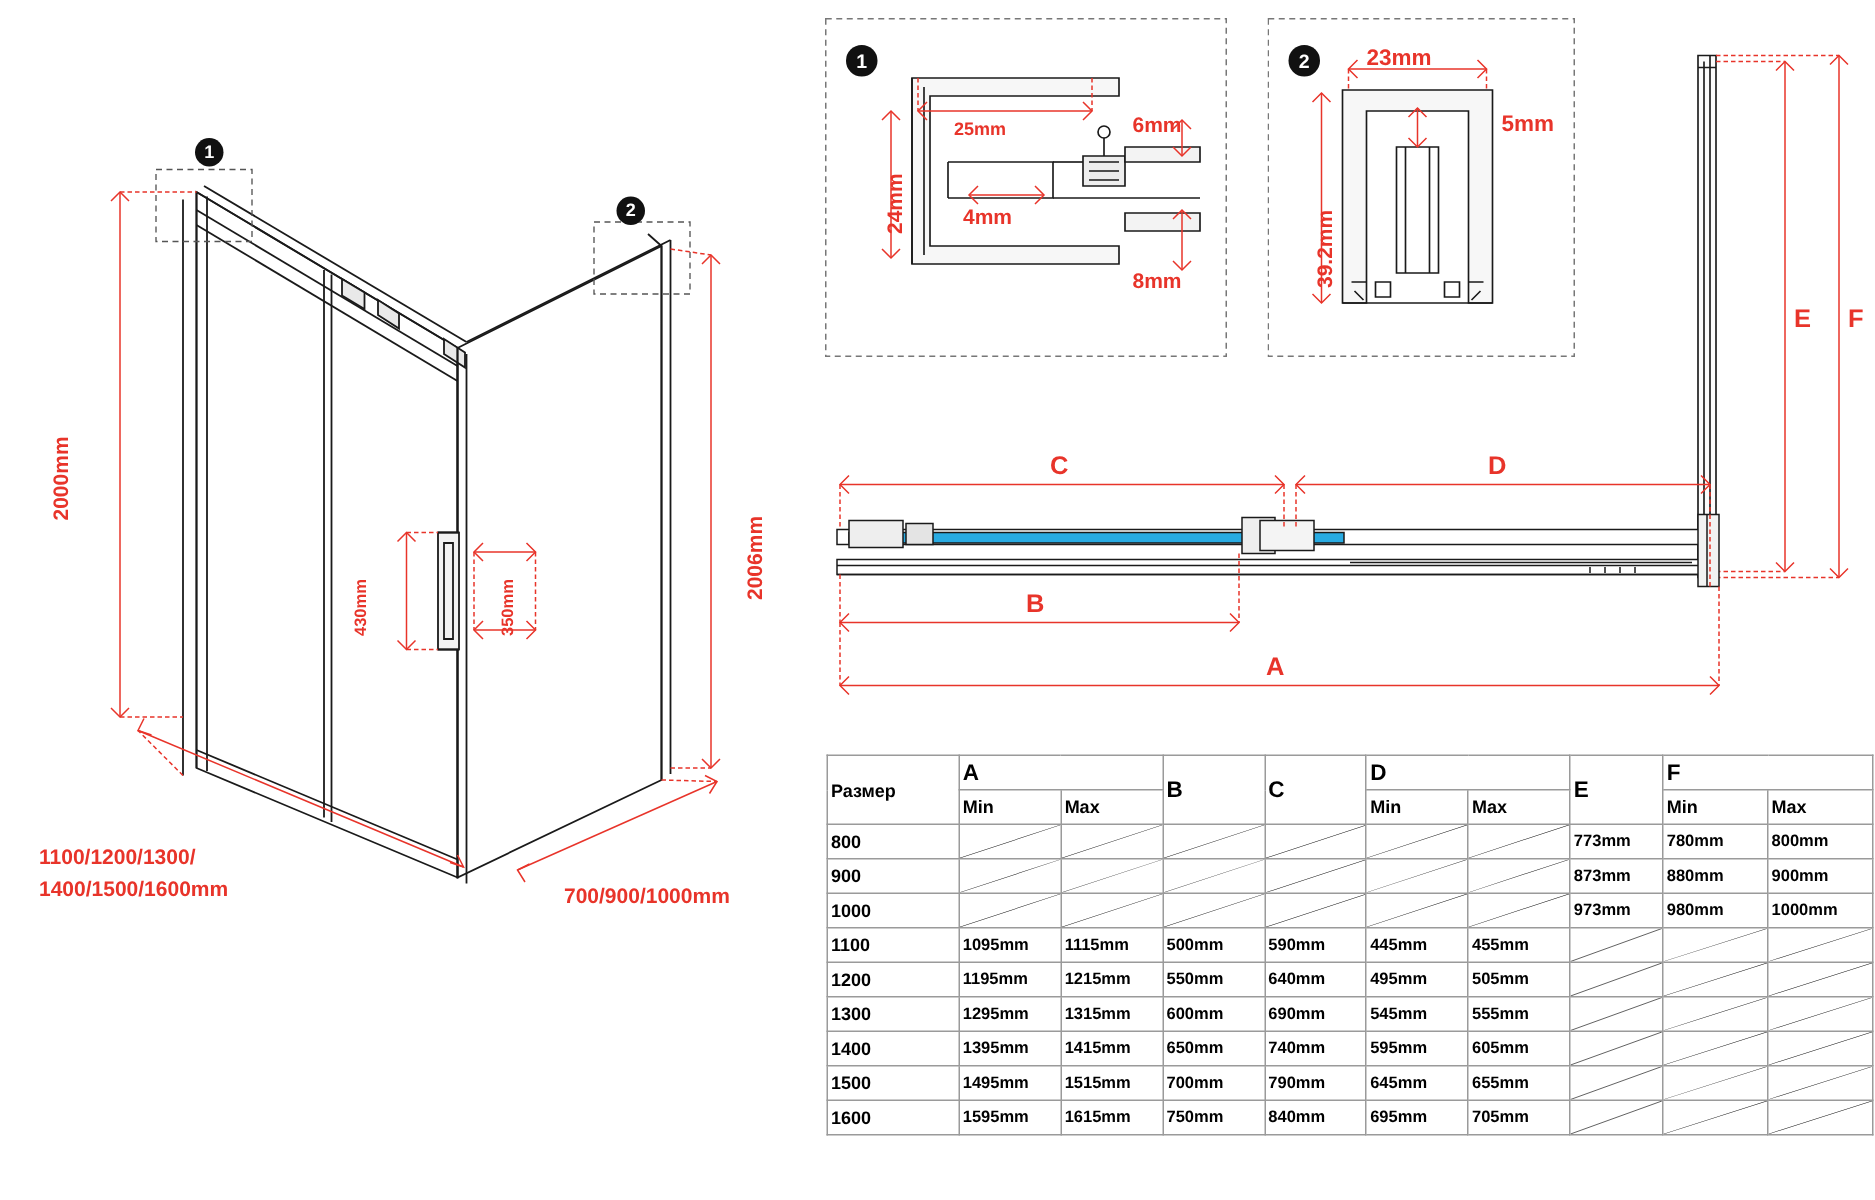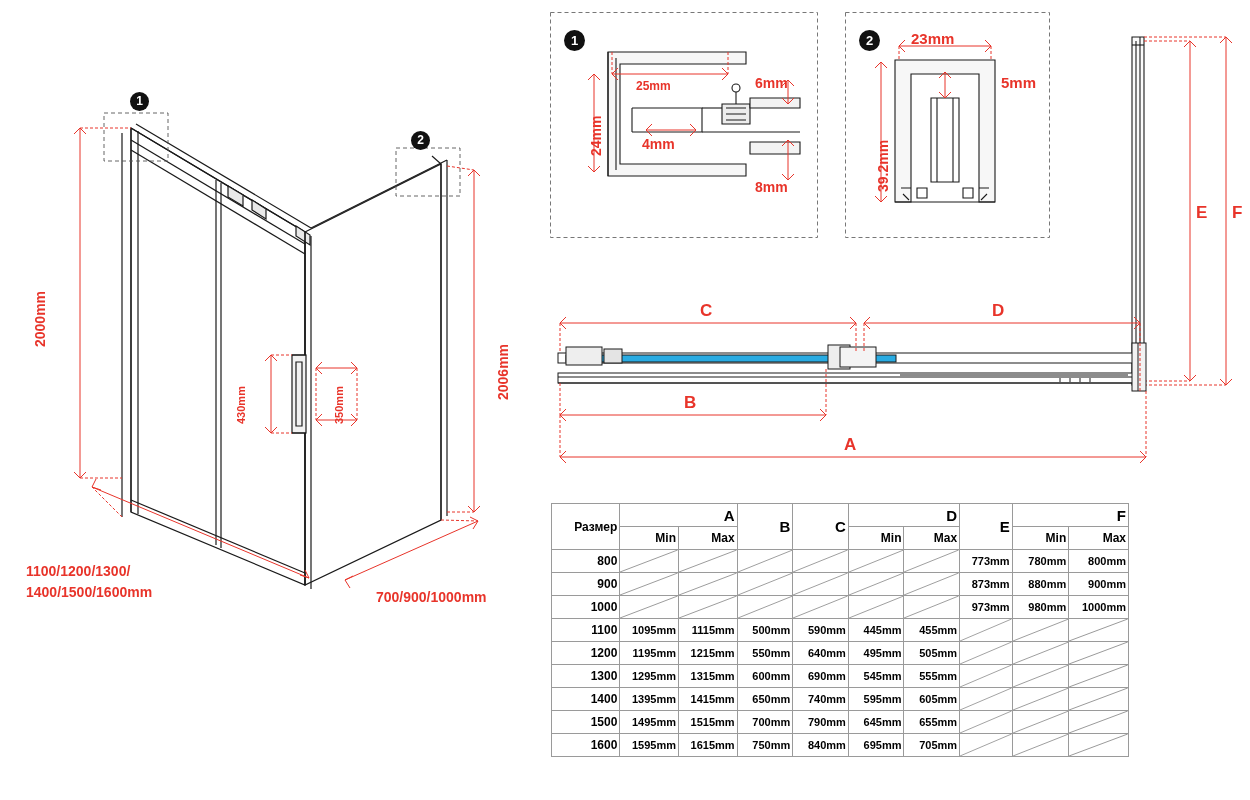--- a/index.html
+++ b/index.html
@@ -20,24 +20,24 @@
     font-family:"Liberation Sans", sans-serif;
     white-space:nowrap;
   }
   .lbl-red { color:#e8342a; }
   .vert { transform:rotate(-90deg); transform-origin:left top; }
 
   
   .tbl-wrap { position:absolute; left:551px; top:503px; width:698px; }
   table.spec {
     border-collapse:collapse;
-    width:578px;
+    width:698px;
     font-size:11px;
     font-weight:bold;
-    text-align:right;
+    text-align:left;
     background:#fff;
   }
   table.spec td, table.spec th {
     border:1px solid #9a9a9a;
     height:23px;
     padding:0 2px;
     font-weight:bold;
     color:#000;
     position:relative;
   }

